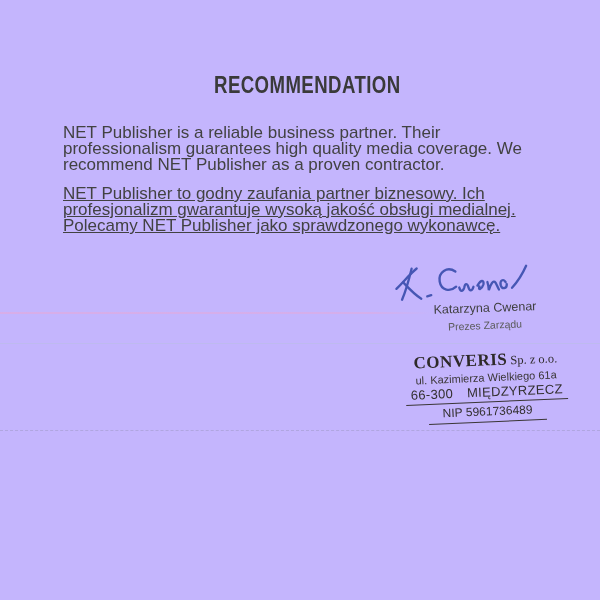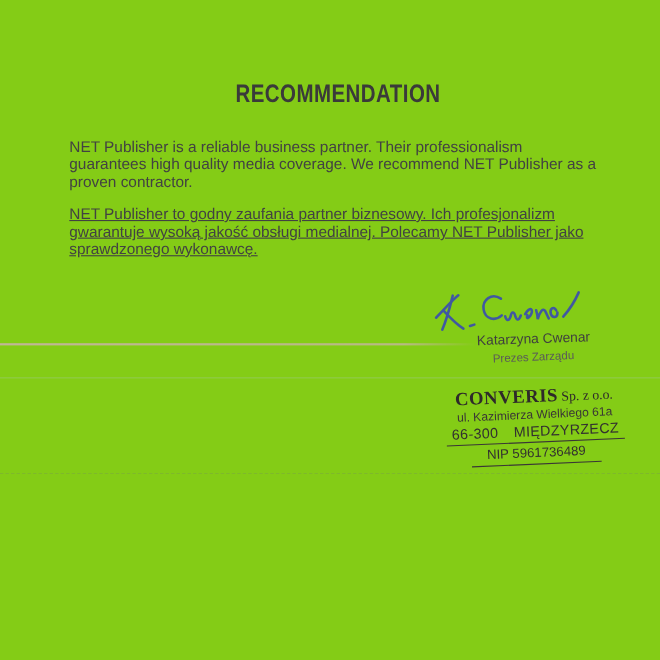--- a/index.html
+++ b/index.html
@@ -1,19 +1,19 @@
 <!DOCTYPE html>
 <html><head>
 <meta charset="utf-8">
 <style>
   html,body{margin:0;padding:0;background:#ffffff;}
   #page{
     position:relative;
     width:600px;height:600px;
-    background:#84cc16;
+    background:#c4b5fd;
     overflow:hidden;
     font-family:"Liberation Sans", sans-serif;
     color:#424242;
   }
   .doc-title{
     position:absolute;
     left:0; right:0; top:72px;
     text-align:center;
     padding-left:18px;
     font-size:23px;
@@ -21,21 +21,21 @@
     color:#3a3a3a;
     letter-spacing:0.5px;
     transform:scaleX(0.81);
     transform-origin:50% 50%;
     white-space:nowrap;
   }
   .para{
     position:absolute;
     left:63px;
     width:482px;
-    font-size:14px;
+    font-size:17px;
     line-height:16px;
     color:#424242;
     text-align:left;
   }
   .para-en{ top:125px; }
   .para-pl{ top:186px;text-decoration:underline; }
   .signature-wrap{
     position:absolute;
     left:392px; top:256px;
     width:152px; height:48px;

